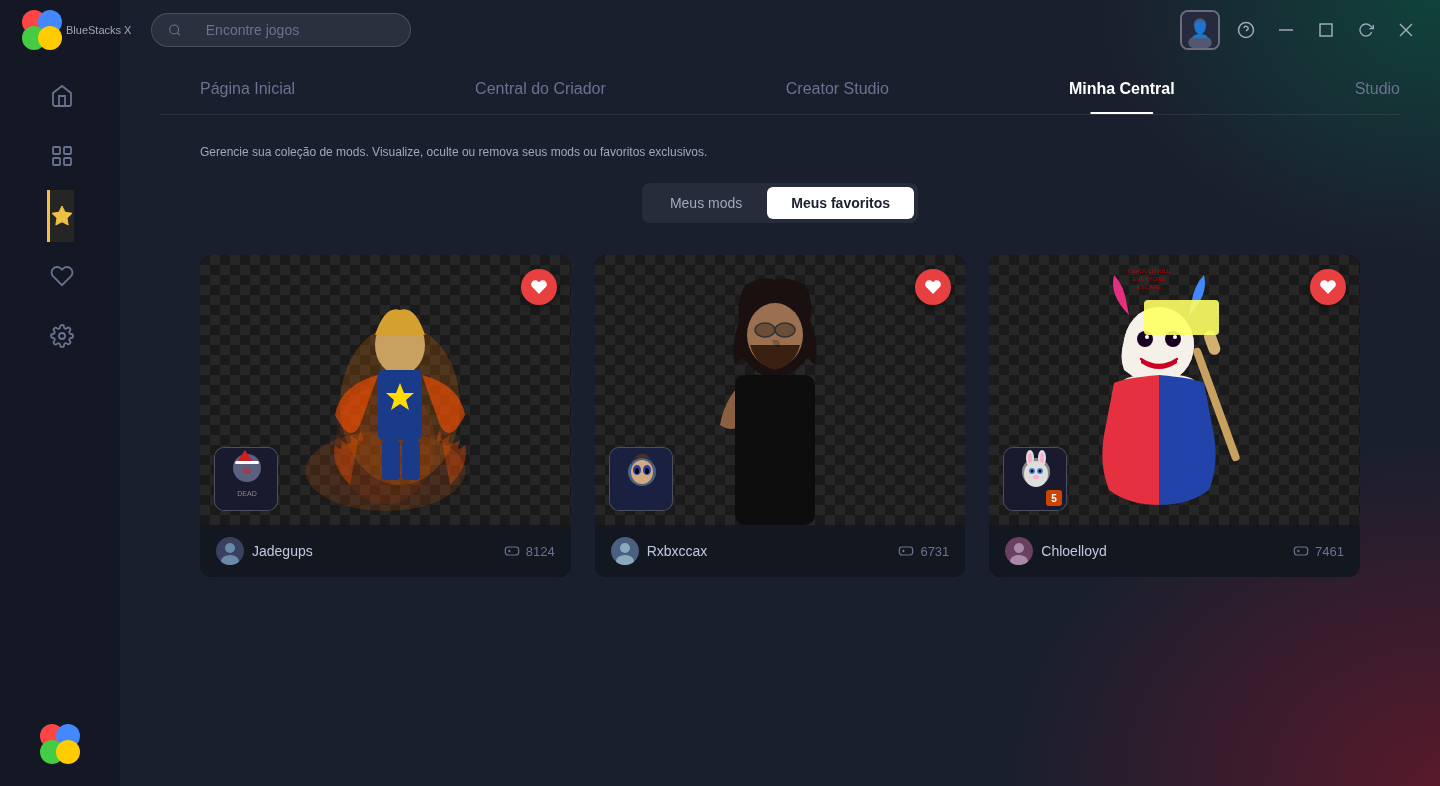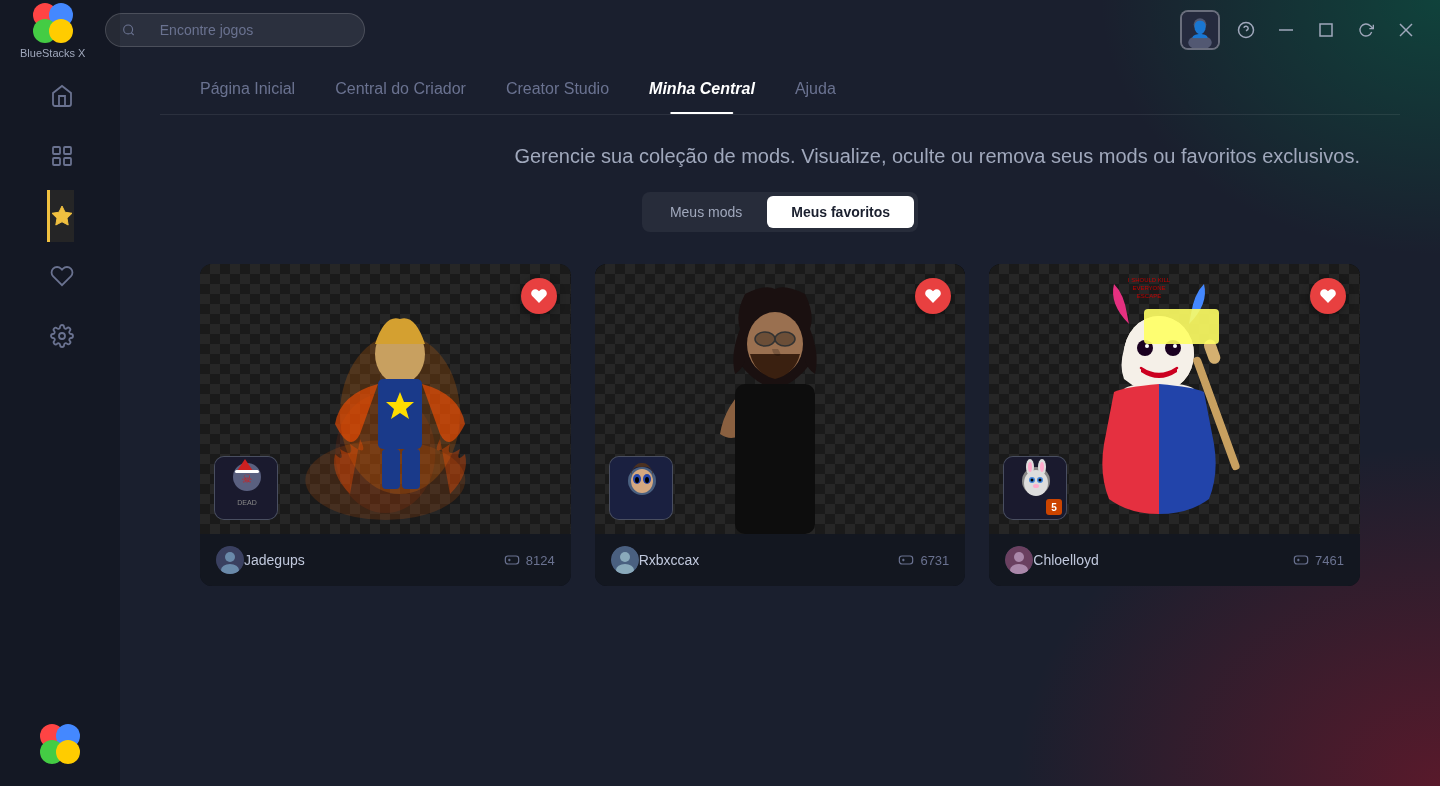--- a/index.html
+++ b/index.html
@@ -46,21 +46,21 @@
     }
 
     .titlebar-left {
       display: flex;
       align-items: center;
       gap: 20px;
     }
 
     .logo-container {
       display: flex;
-      flex-direction: column;
+      flex-direction: row;
       align-items: center;
       gap: 2px;
     }
 
     .logo-icon {
       width: 44px;
       height: 44px;
       position: relative;
     }
 
@@ -185,56 +185,56 @@
     }
 
     
     .nav-tabs {
       display: flex;
       align-items: center;
       gap: 40px;
       padding: 20px 0 0 40px;
       border-bottom: 1px solid rgba(255,255,255,0.08);
       margin-bottom: 30px;
+      justify-content: space-between;
     }
 
     .nav-tab {
       font-size: 16px;
       color: #6a7290;
       cursor: pointer;
       padding-bottom: 16px;
       position: relative;
       white-space: nowrap;
     }
 
     .nav-tab.active {
       color: #ffffff;
       font-weight: 600;
-      font-style: italic;
     }
 
     .nav-tab.active::after {
       content: '';
       position: absolute;
       bottom: 0; left: 50%; transform: translateX(-50%);
       width: 60%;
       height: 2px;
       background: #ffffff;
       border-radius: 2px;
     }
 
     
     .page-body {
       padding: 0 40px;
     }
 
     .page-description {
-      text-align: right;
+      text-align: left;
       color: #a0a8bc;
-      font-size: 20px;
+      font-size: 12px;
       margin-bottom: 24px;
     }
 
     
     .toggle-group {
       display: flex;
       justify-content: center;
       gap: 1px;
       margin-bottom: 32px;
       background: rgba(255,255,255,0.06);
@@ -358,21 +358,21 @@
       padding: 12px 16px;
       display: flex;
       align-items: center;
       justify-content: space-between;
       background: #131720;
     }
 
     .creator-info {
       display: flex;
       align-items: center;
-      gap: 0;
+      gap: 8px;
     }
 
     .creator-avatar {
       width: 28px;
       height: 28px;
       border-radius: 50%;
       background: #2a3045;
       overflow: hidden;
       display: flex;
       align-items: center;
@@ -517,21 +517,21 @@
   </div>
 </div>
 
 <div class="main-content">
 
   <div class="nav-tabs">
     <span class="nav-tab">Página Inicial</span>
     <span class="nav-tab">Central do Criador</span>
     <span class="nav-tab">Creator Studio</span>
     <span class="nav-tab active">Minha Central</span>
-    <span class="nav-tab">Ajuda</span>
+    <span class="nav-tab">Studio</span>
   </div>
 
   <div class="page-body">
 
     <p class="page-description">Gerencie sua coleção de mods. Visualize, oculte ou remova seus mods ou favoritos exclusivos.</p>
 
     <div class="toggle-group">
       <button class="toggle-btn">Meus mods</button>
       <button class="toggle-btn active">Meus favoritos</button>
     </div>

